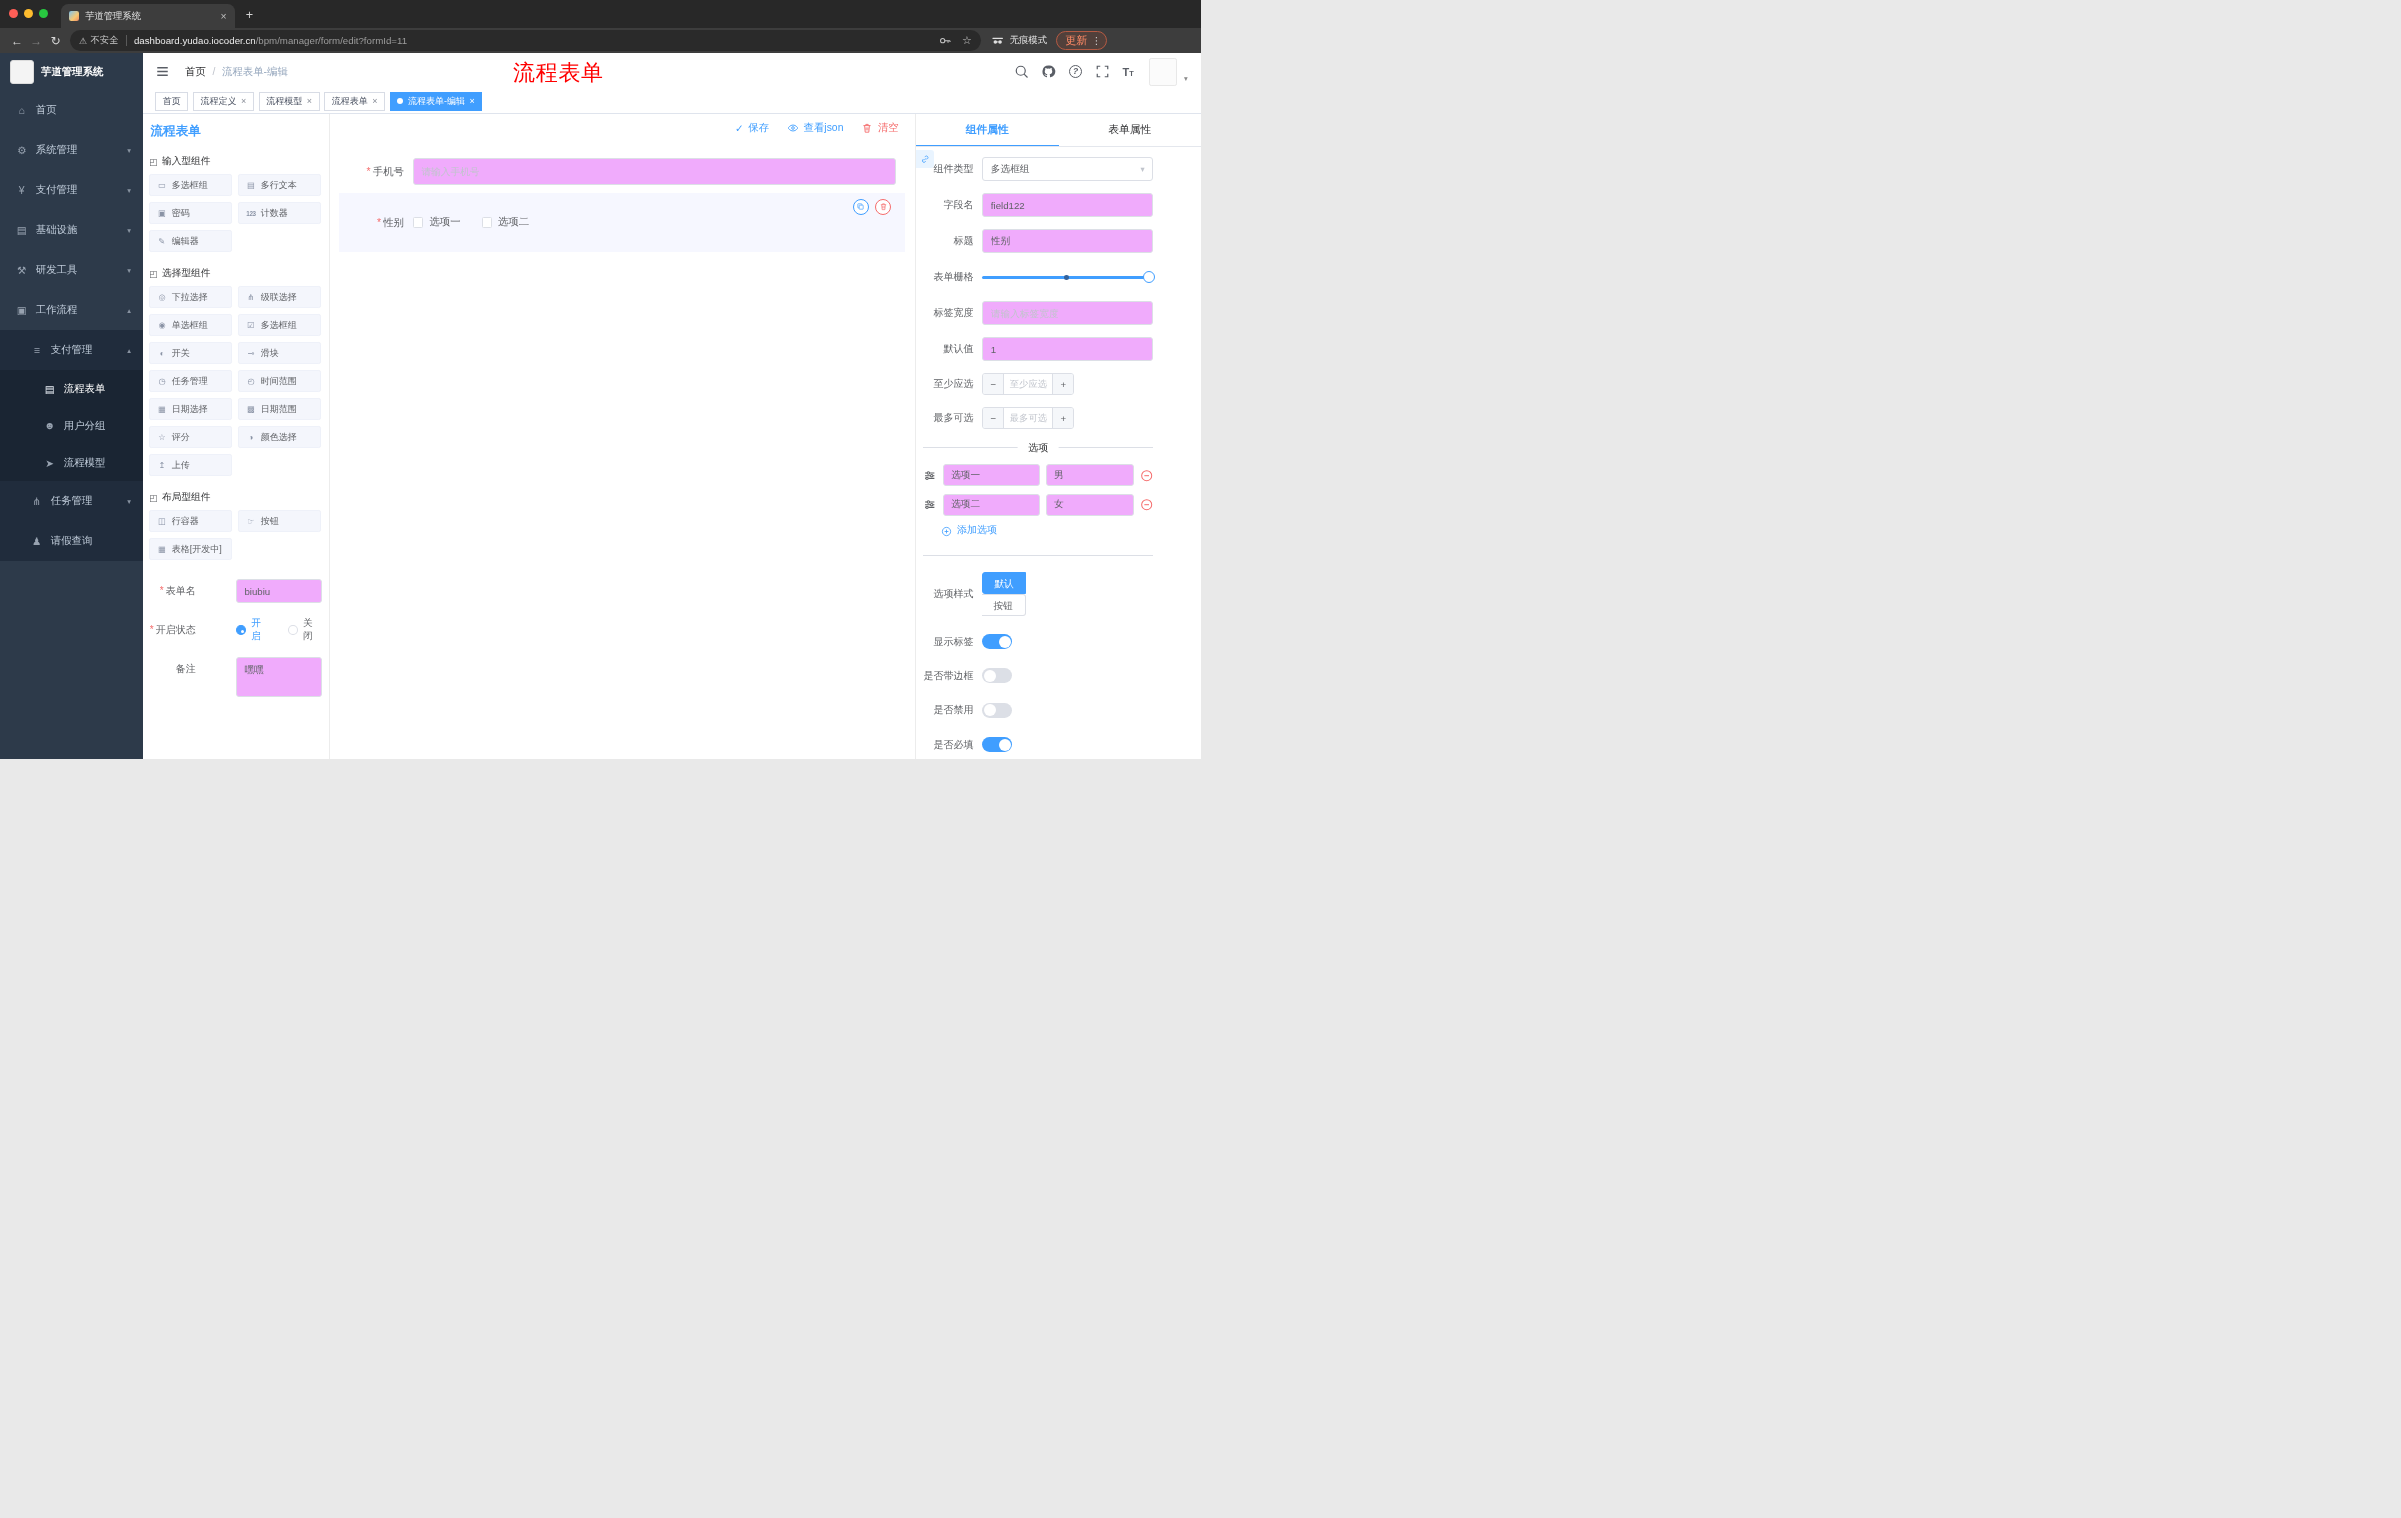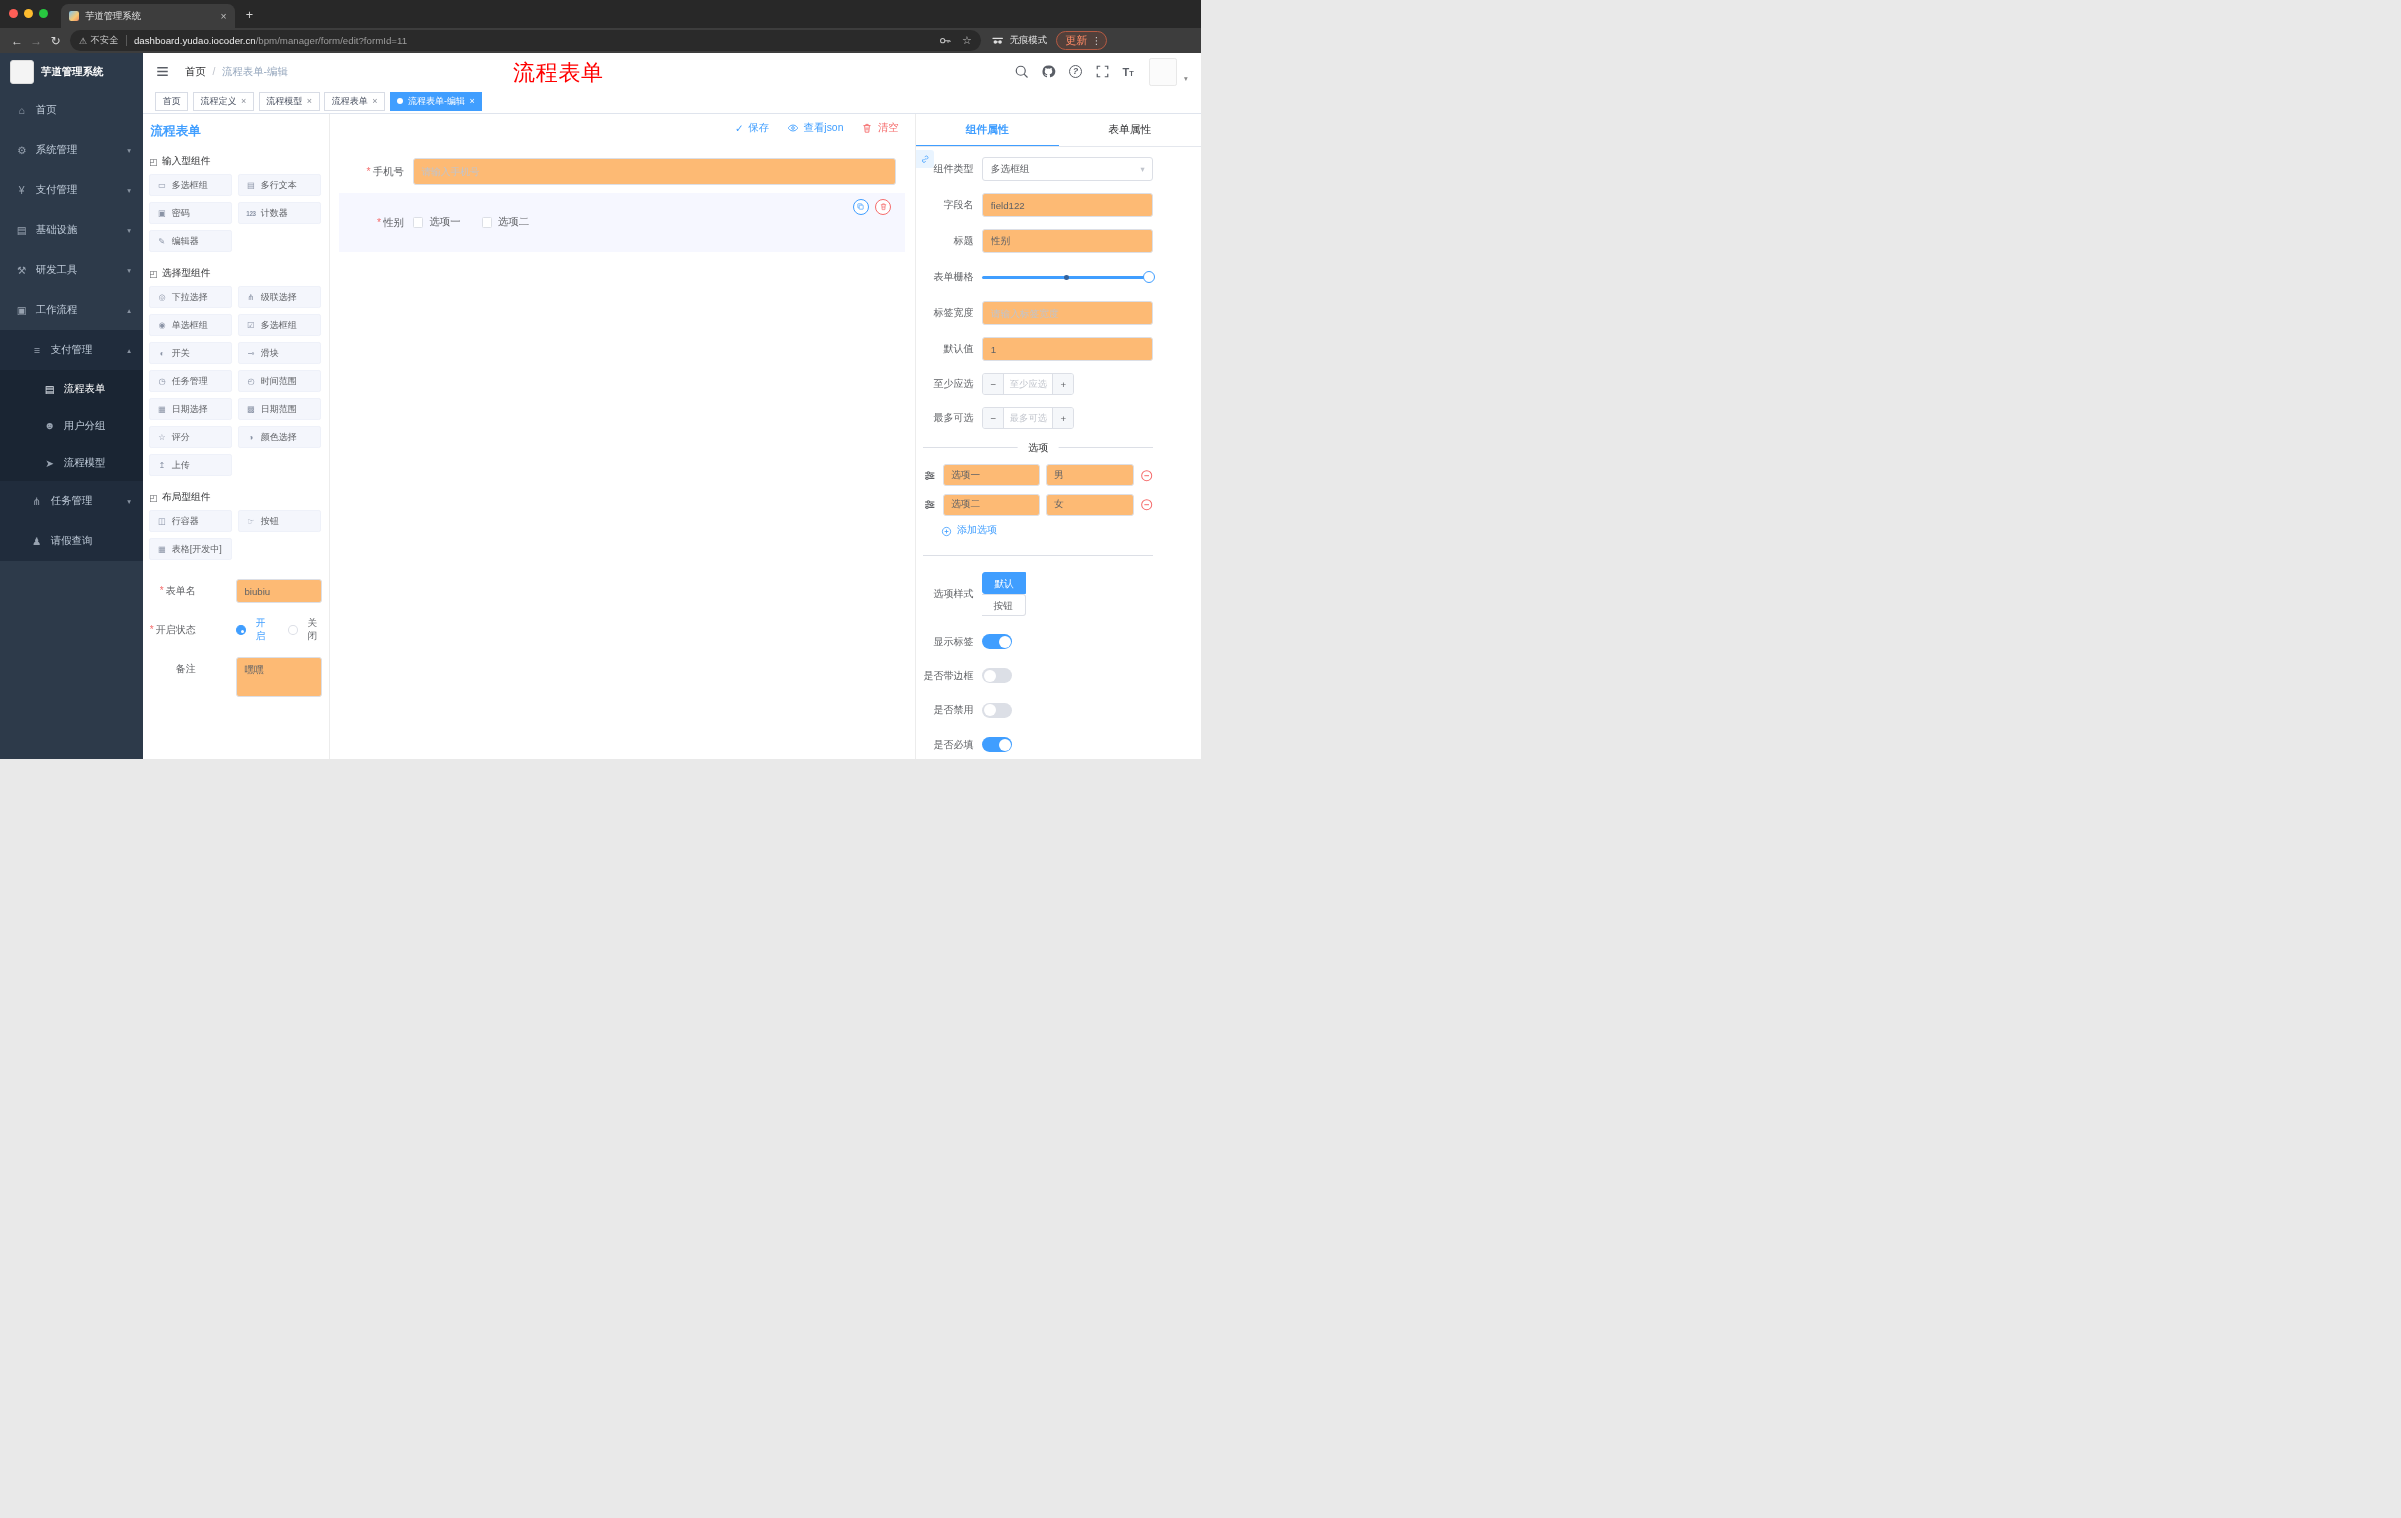--- a/index.html
+++ b/index.html
@@ -90,24 +90,24 @@
   .chip { width:83px; height:22px; background:#f4f6fc; border:0.7px solid #eef1f9; border-radius:2.2px;
     display:flex; align-items:center; padding:0 6px; font-size:9px; color:#606266; cursor:move; }
   .chip .ci { width:12px; margin-right:3.7px; font-size:8.2px; color:#8a93a5; text-align:center; flex-shrink:0; }
   .chip .ci.num { font-size:6.3px; font-weight:700; letter-spacing:-0.4px; }
 
   .meta { margin-top:19.3px; padding-right:3px; }
   .meta-row { display:flex; margin-bottom:15px; }
   .meta-label { width:55px; flex-shrink:0; text-align:right; padding-right:8.2px; font-size:10px; color:#606266; line-height:24px; white-space:nowrap; }
   .star { color:#f56c6c; margin-right:2.2px; }
   .inp { height:24px; border:0.7px solid #dcdfe6; border-radius:3px; padding:0 7.4px; font-size:9.7px; color:#606266;
-    background:#fdba74; outline:none; width:100%; font-family:inherit; }
+    background:#f0abfc; outline:none; width:100%; font-family:inherit; }
   .inp::placeholder { color:#c0c4cc; }
   .meta-ctrl { flex:1; min-width:0;padding-left:32px; }
-  .radio-row { display:flex; align-items:center; gap:18px; height:24px;text-align:center; }
+  .radio-row { display:flex; align-items:center; gap:18px; height:24px; }
   .radio { display:flex; align-items:center; gap:5.2px; font-size:9.7px; cursor:pointer; }
   .rdot { width:10.4px; height:10.4px; border-radius:50%; border:0.7px solid #dcdfe6; background:#fff; position:relative; }
   .radio.sel .rdot { background:#409eff; border-color:#409eff; }
   .radio.sel .rdot::after { content:""; position:absolute; left:3.7px; top:3.7px; width:3px; height:3px; border-radius:50%; background:#fff; }
   .radio.sel .rlabel { color:#409eff; }
   .radio .rlabel { color:#606266; }
   textarea.inp { height:40px; padding:4.5px 7.4px; resize:none; line-height:1.4; }
 
   
   .canvas { flex:1; min-width:0; display:flex; flex-direction:column; border-right:0.7px solid #ececec; }

